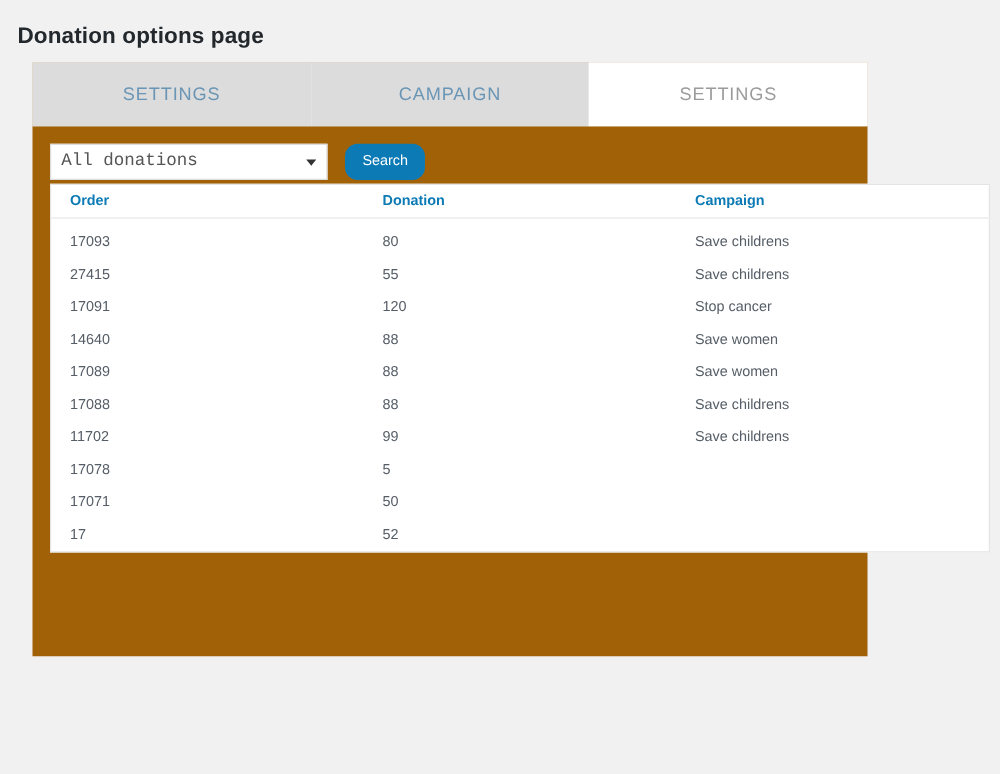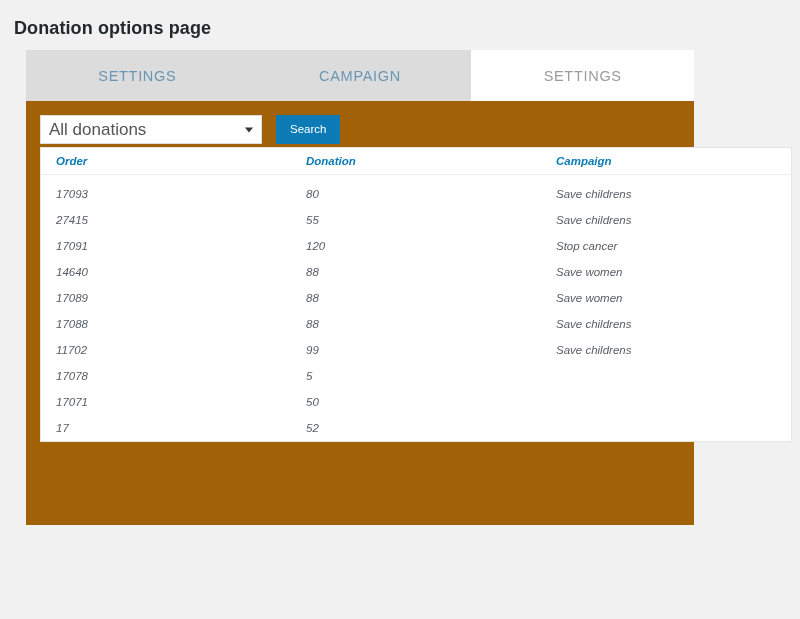--- a/index.html
+++ b/index.html
@@ -75,23 +75,24 @@
     box-sizing: border-box;
     border: 1px solid #ddd;
     background: #fff;
     border-radius: 0;
   }
   .select-value {
     position: absolute;
     left: 8px;
     top: 0;
     line-height: 27px;
-    font-size: 17px;
+    font-size: 14px;
     color: #555;
     white-space: nowrap;
+    font-family: Liberation Mono, monospace;
   }
   .select-caret {
     position: absolute;
     right: 8px;
     top: 50%;
     transform: translateY(-50%);
     width: 0;
     height: 0;
     border-left: 4px solid transparent;
     border-right: 4px solid transparent;
@@ -100,39 +101,38 @@
   .search-btn {
     margin-left: 14px;
     height: 29px;
     padding: 0 14px;
     background: #0c7ab5;
     color: #ffffff;
     border: none;
     font-size: 11.5px;
     font-family: "Liberation Sans", sans-serif;
     cursor: pointer;
-    border-radius: 0;
+    border-radius: 10px;
     line-height: 29px;
   }
 
   
   .table-wrap {
     position: absolute;
     left: 14px;
     top: 97px;
     width: 752px;
     border: 1px solid #e5e5e5;
     background: #fff;
     box-sizing: border-box;
   }
   table.report {
     width: 100%;
     border-collapse: collapse;
     table-layout: fixed;
-    font-style: italic;
   }
   table.report th,
   table.report td {
     text-align: left;
     padding: 0;
     font-size: 11.5px;
     font-weight: normal;
     vertical-align: middle;
   }
   table.report th {

